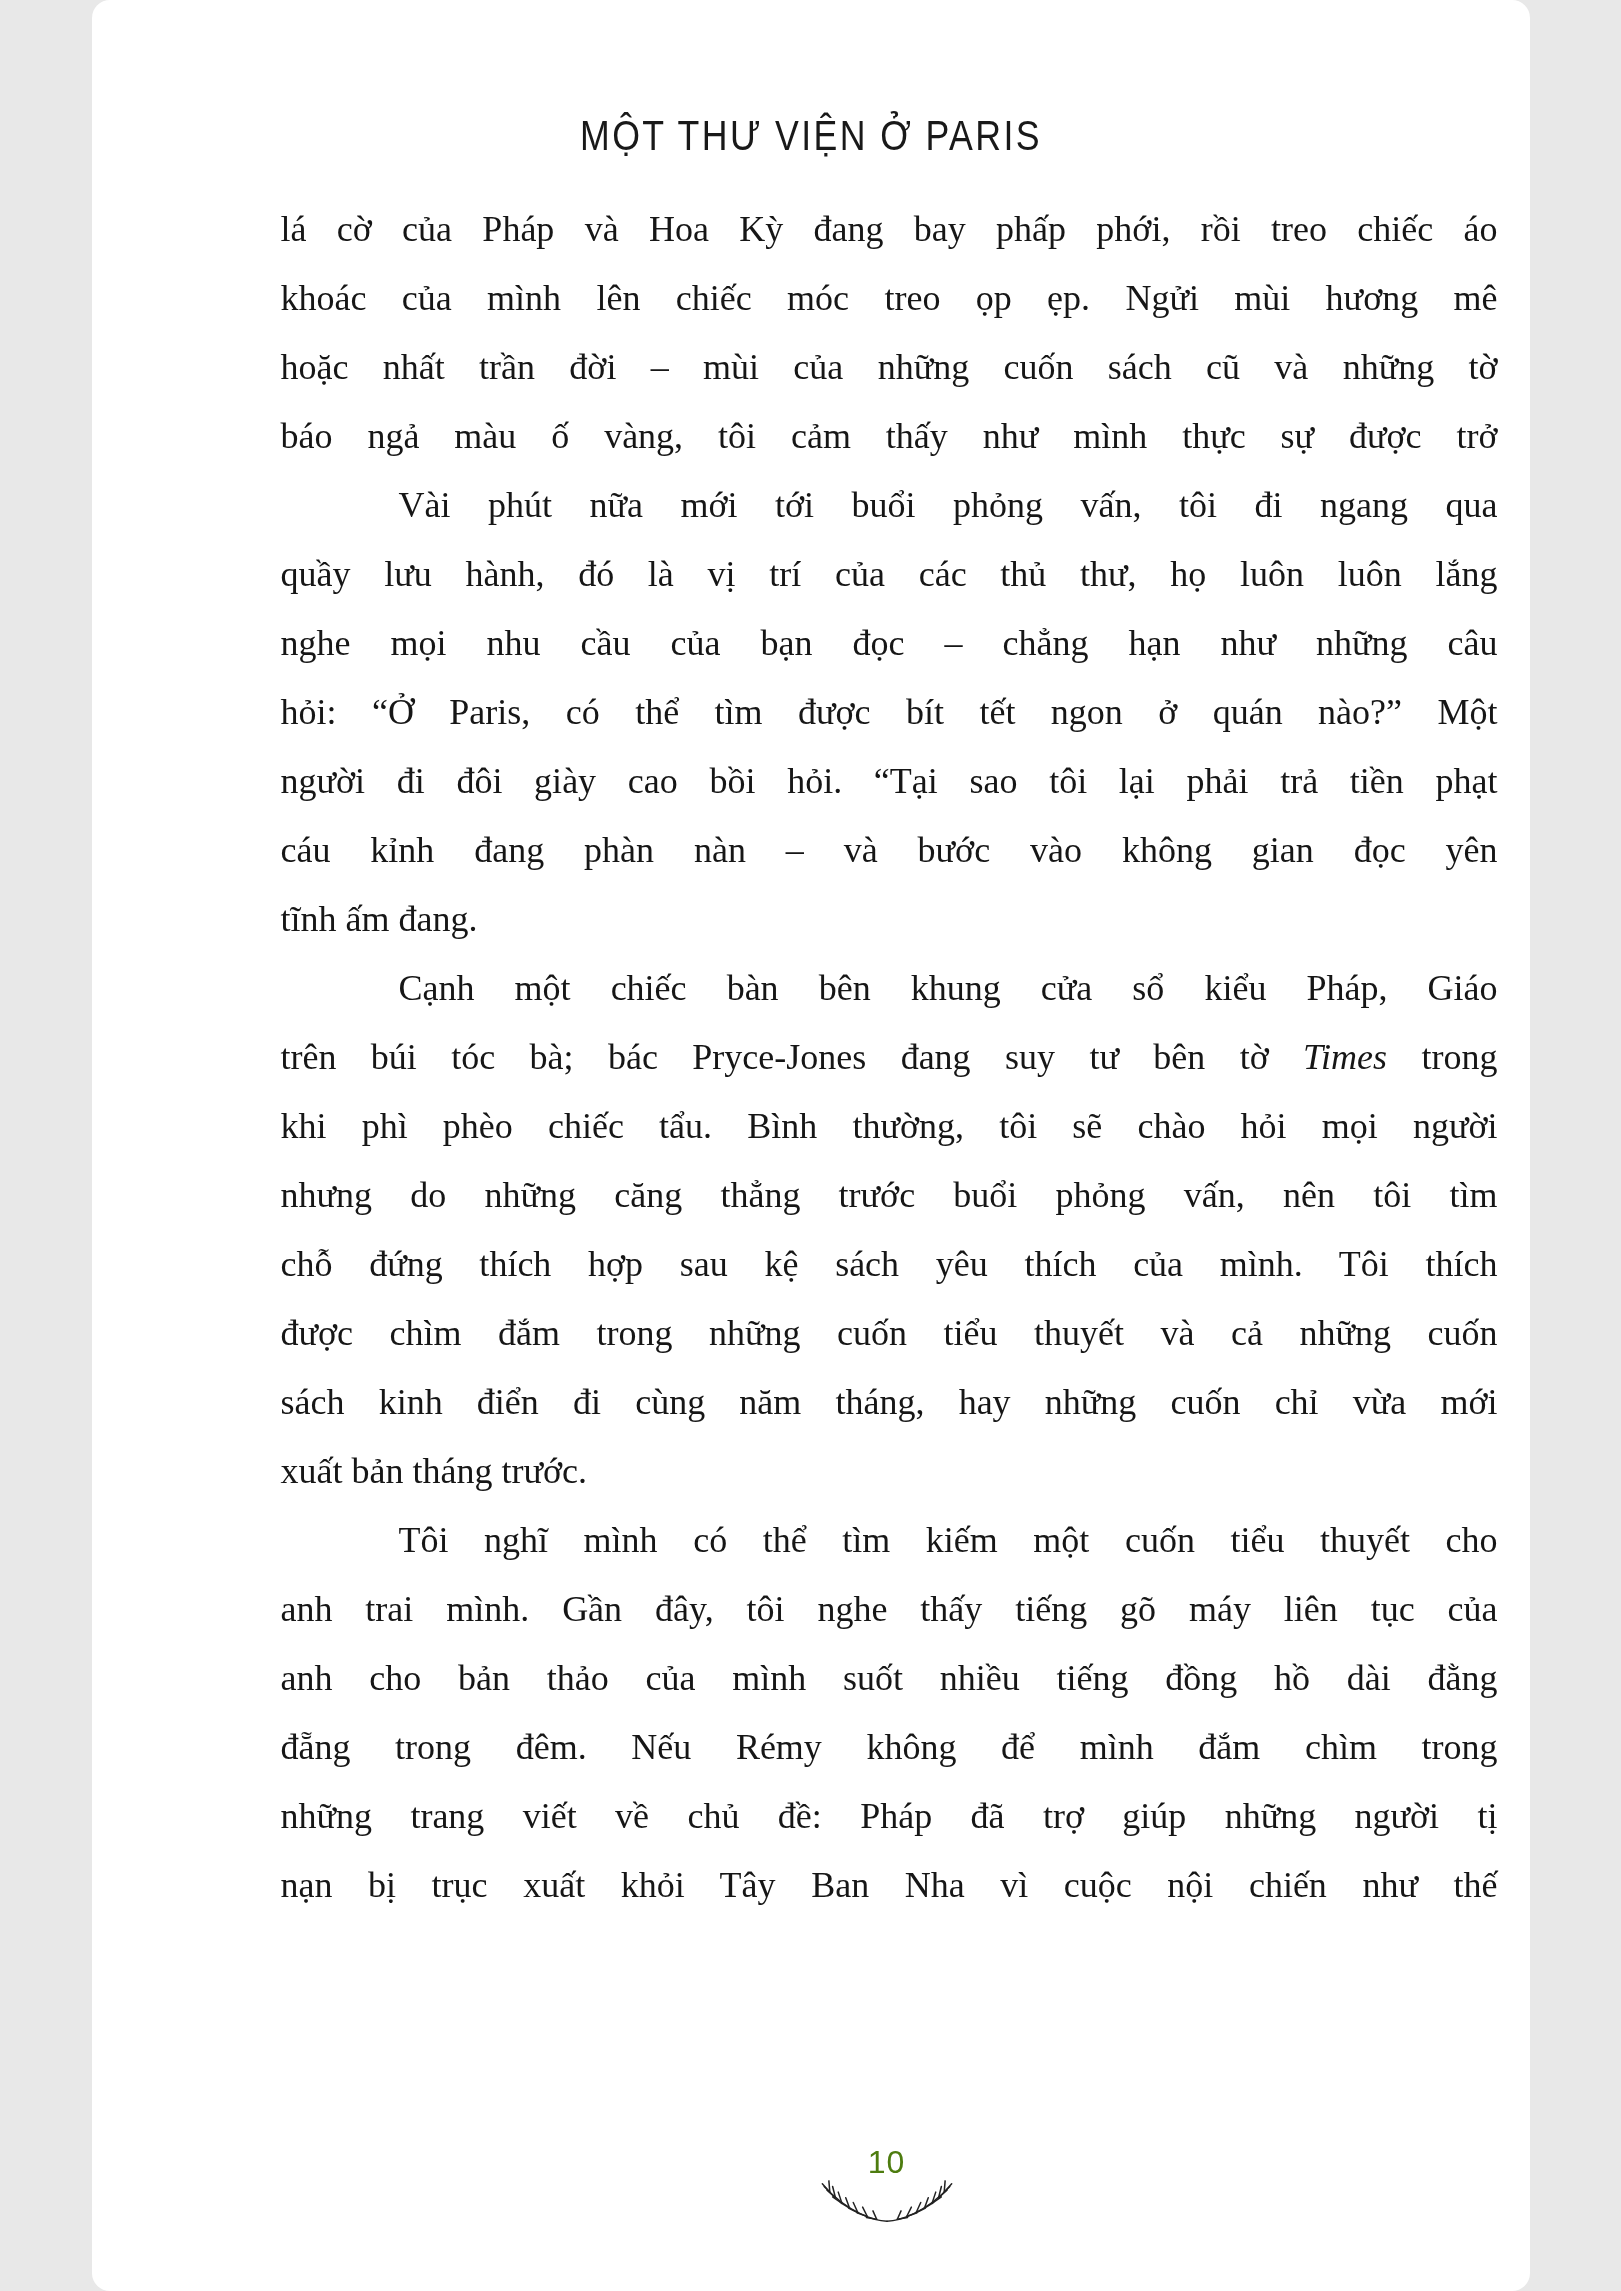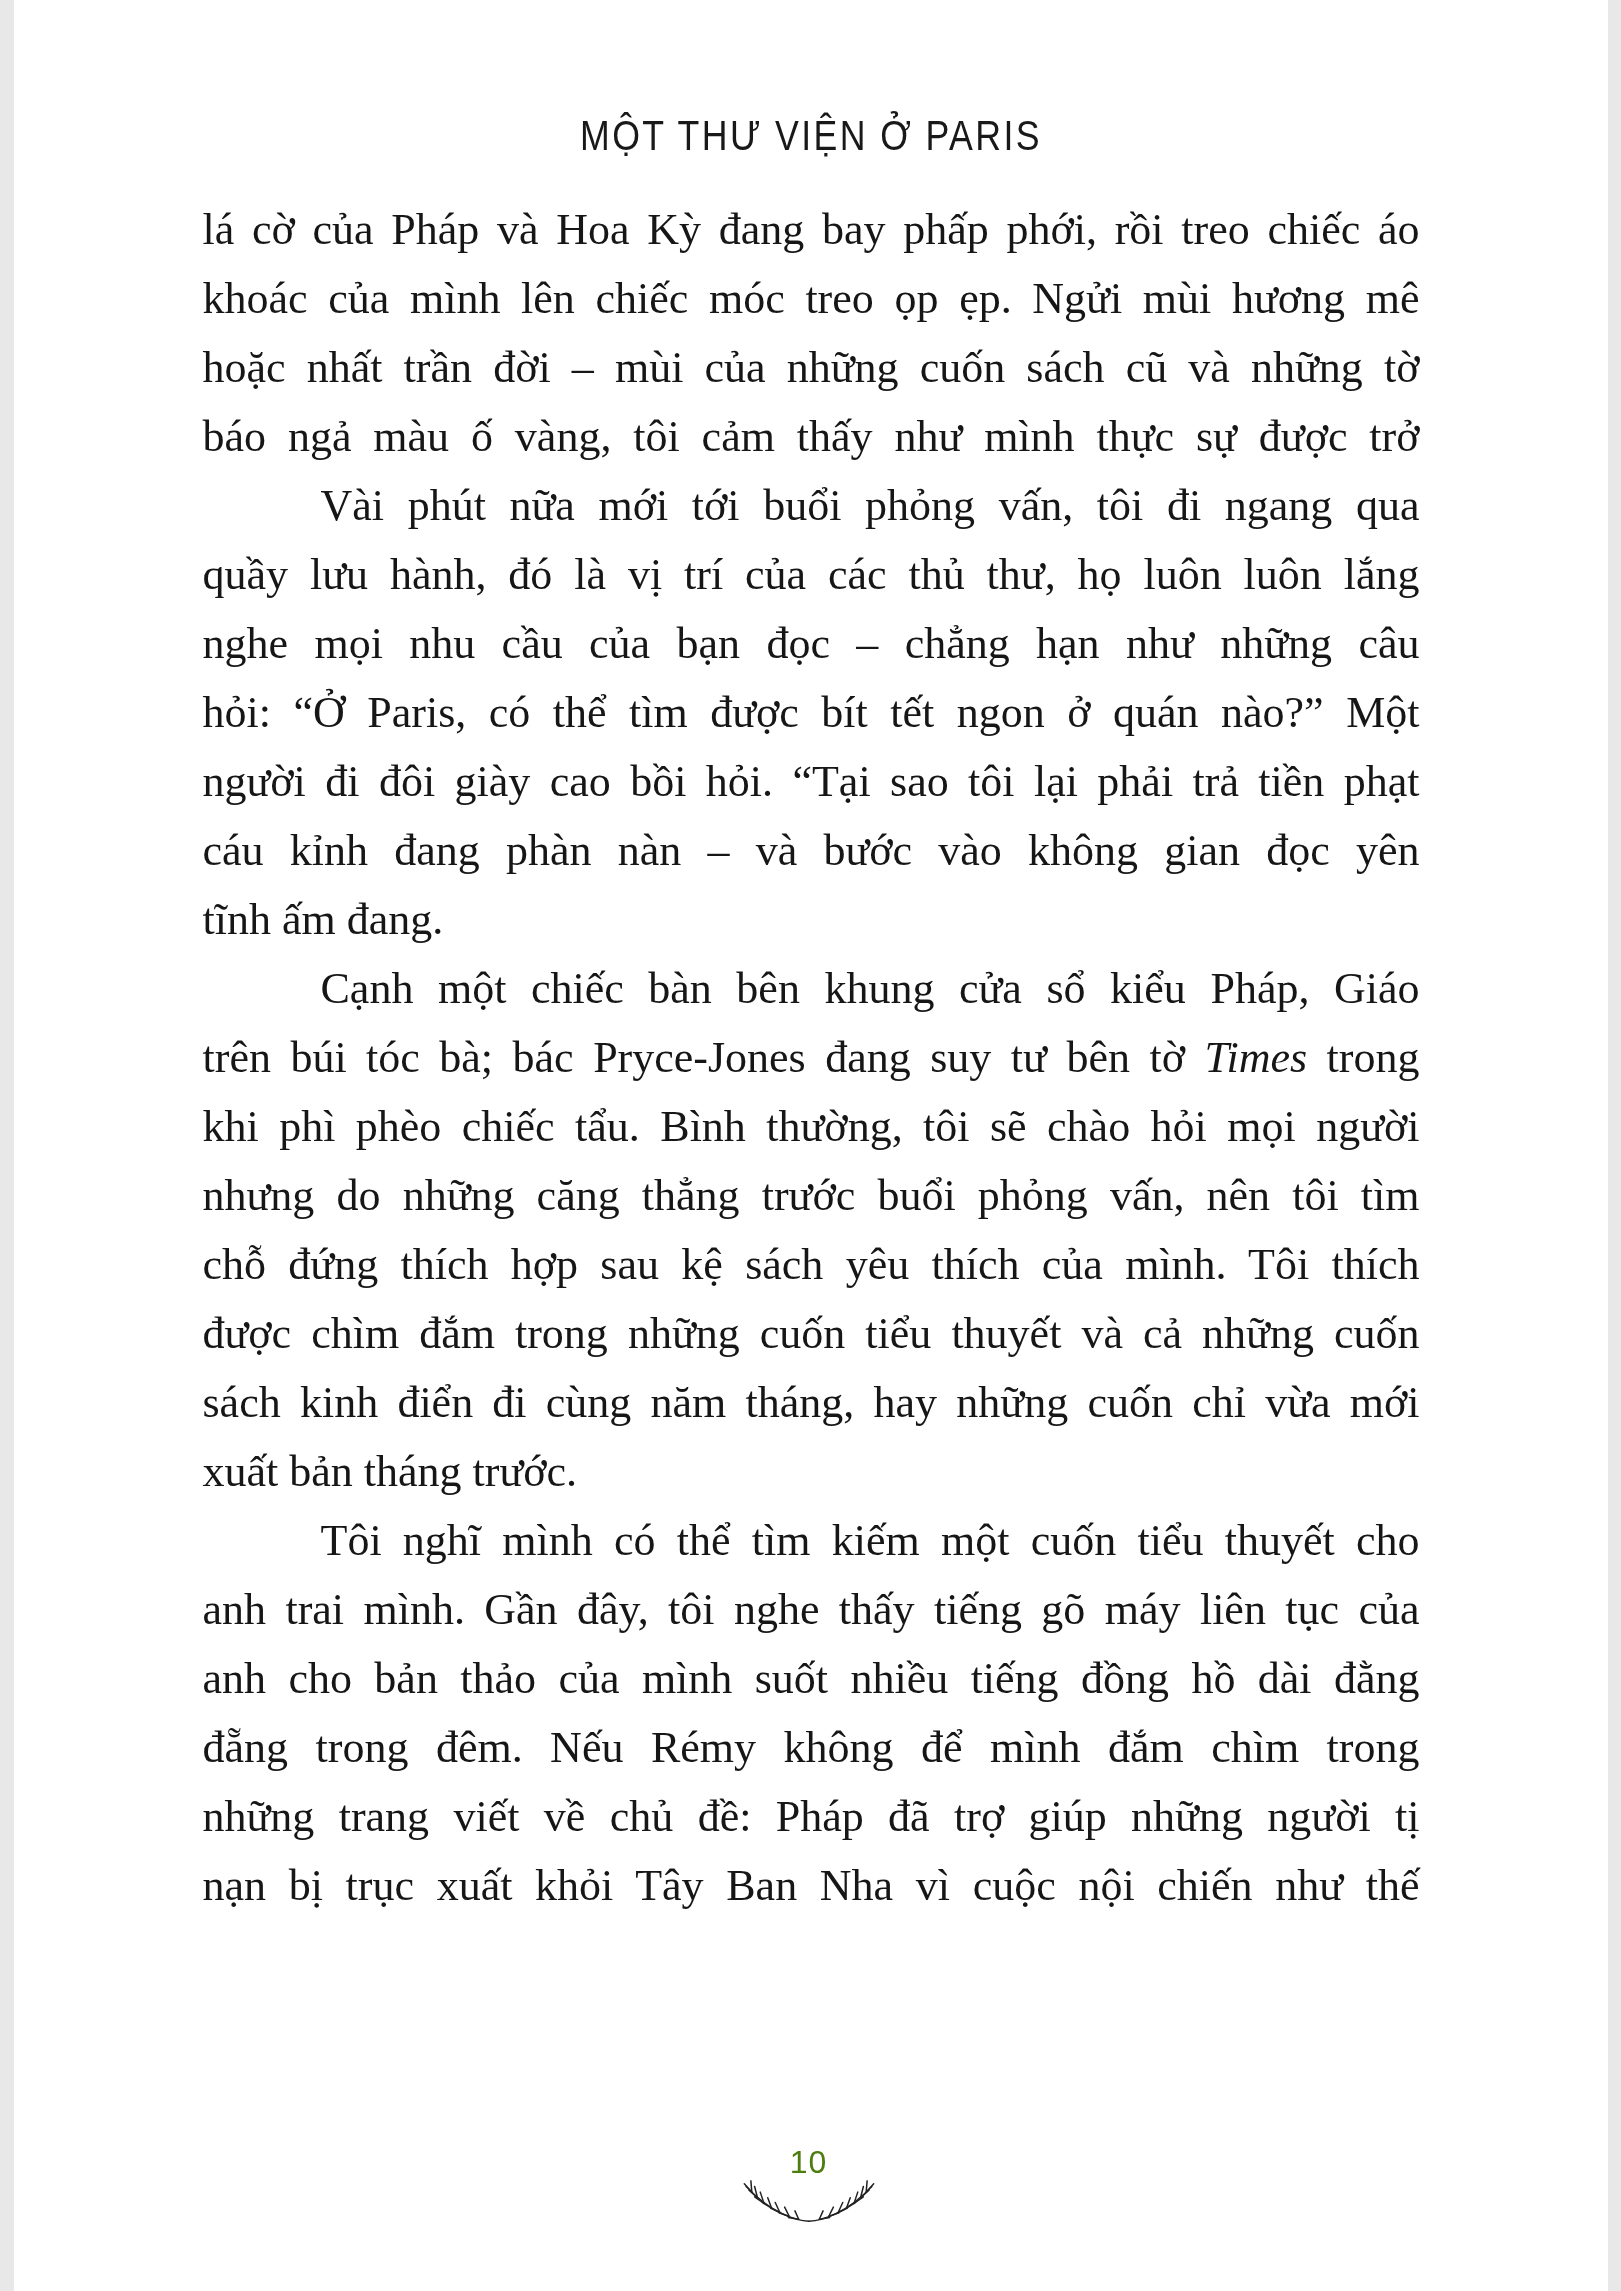--- a/index.html
+++ b/index.html
@@ -1,40 +1,41 @@
 <!DOCTYPE html>
 <html lang="vi" style="font-size:15px"><head>
 <meta charset="utf-8">
 <style>
   html,body { margin:0; padding:0; background:#e8e8e8; }
   .page {
     position:relative;
-    width:1594px; height:2291px;
+    width:1438px; height:2291px;
     background:#ffffff;
     margin:0 auto;
     overflow:hidden;
     color:#1a1a1a;
+    border-radius:18px;
   }
   .running-head {
     position:absolute;
     top:112px; left:0; width:100%;
     text-align:center;
     font-family:"Liberation Sans","DejaVu Sans",sans-serif;
     font-size:42px;
     font-weight:400;
     letter-spacing:2.8px;
     color:#191919;
     transform:scaleX(.85);
   }
   .page-body {
     position:absolute;
     left:189px; top:195px;
     width:1217px;
     font-family:"Liberation Serif","DejaVu Serif",serif;
-    font-size:44px;
+    font-size:36px;
     color:#161616;
   }
   .text-line {
     height:69px;
     line-height:69px;
     text-align:justify;
     text-align-last:justify;
   }
   .text-line.indent { text-indent:118px; }
   .text-line.para-end { text-align-last:left; }

